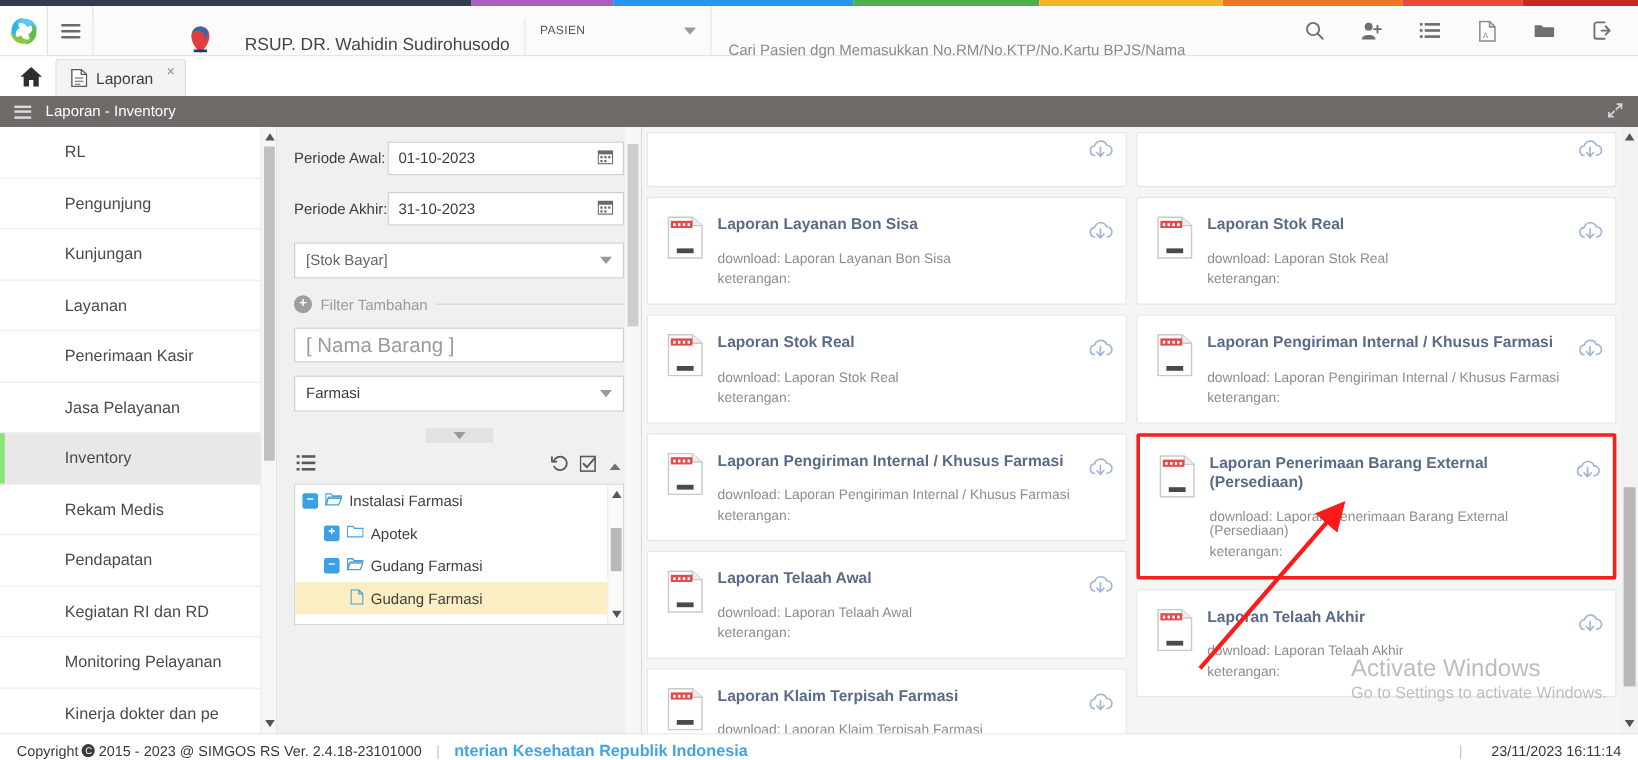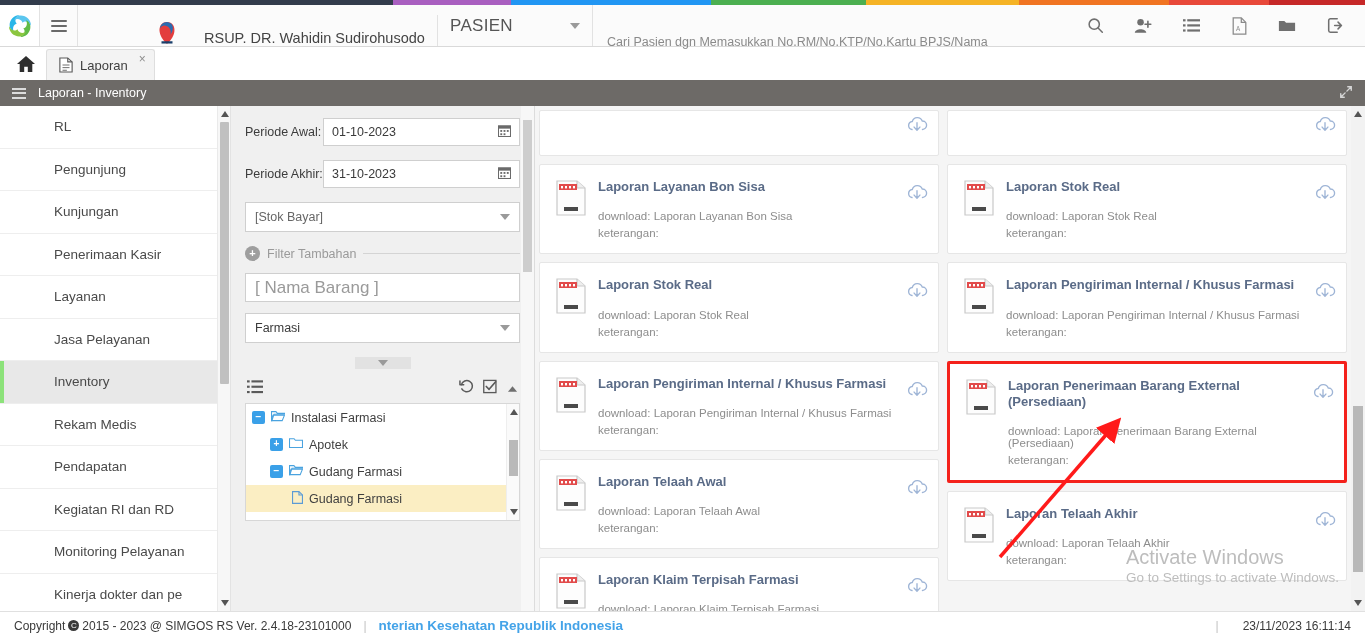--- a/index.html
+++ b/index.html
@@ -34,21 +34,21 @@
   .hosp {
     flex:0 0 360px; display:flex; align-items:flex-end; gap:26px;
     padding-left:78px; border-right:1px solid #e2e2e2; background:#fbfbfb;margin-top:10px;
   }
   .hosp-logo { width:22px; height:26px; flex:0 0 auto; }
   .hosp-name { font-size:14.5px; color:#444; white-space:nowrap; }
   .pasien-sel {
     flex:0 0 155px; display:flex; align-items:center; justify-content:space-between;
     padding:0 12px 0 12px; border-right:1px solid #e2e2e2; background:#fbfbfb;
   }
-  .pasien-sel .lbl { font-size:17px; color:#555; letter-spacing:.3px;}
+  .pasien-sel .lbl { font-size:10px; color:#555; letter-spacing:.3px;}
   .caret-dn { width:0;height:0;border-left:5px solid transparent;border-right:5px solid transparent;border-top:6px solid #9a9a9a;}
   .search-wrap { flex:1; display:flex; align-items:center; padding-left:14px; background:#fbfbfb;margin-top:32px;}
   .search-wrap input {
     border:none; outline:none; background:transparent; width:100%;
     font-size:12.5px; color:#6a6a6a; font-family:inherit;
   }
   .search-wrap input::placeholder { color:#8a8a8a; }
   .hdr-icons { display:flex; align-items:center; gap:0; padding-right:6px; background:#fbfbfb;}
   .hdr-icons .ic {
     width:48px; height:42px; display:flex; align-items:center; justify-content:center;
@@ -356,24 +356,24 @@
       <div class="side-item">
           <span>RL</span>
         </div>
         <div class="side-item">
           <span>Pengunjung</span>
         </div>
         <div class="side-item">
           <span>Kunjungan</span>
         </div>
         <div class="side-item">
+          <span>Layanan</span>
+        </div>
+        <div class="side-item">
           <span>Penerimaan Kasir</span>
-        </div>
-        <div class="side-item">
-          <span>Layanan</span>
         </div>
         <div class="side-item">
           <span>Jasa Pelayanan</span>
         </div>
         <div class="side-item active">
           <span>Inventory</span>
         </div>
         <div class="side-item">
           <span>Rekam Medis</span>
         </div>

